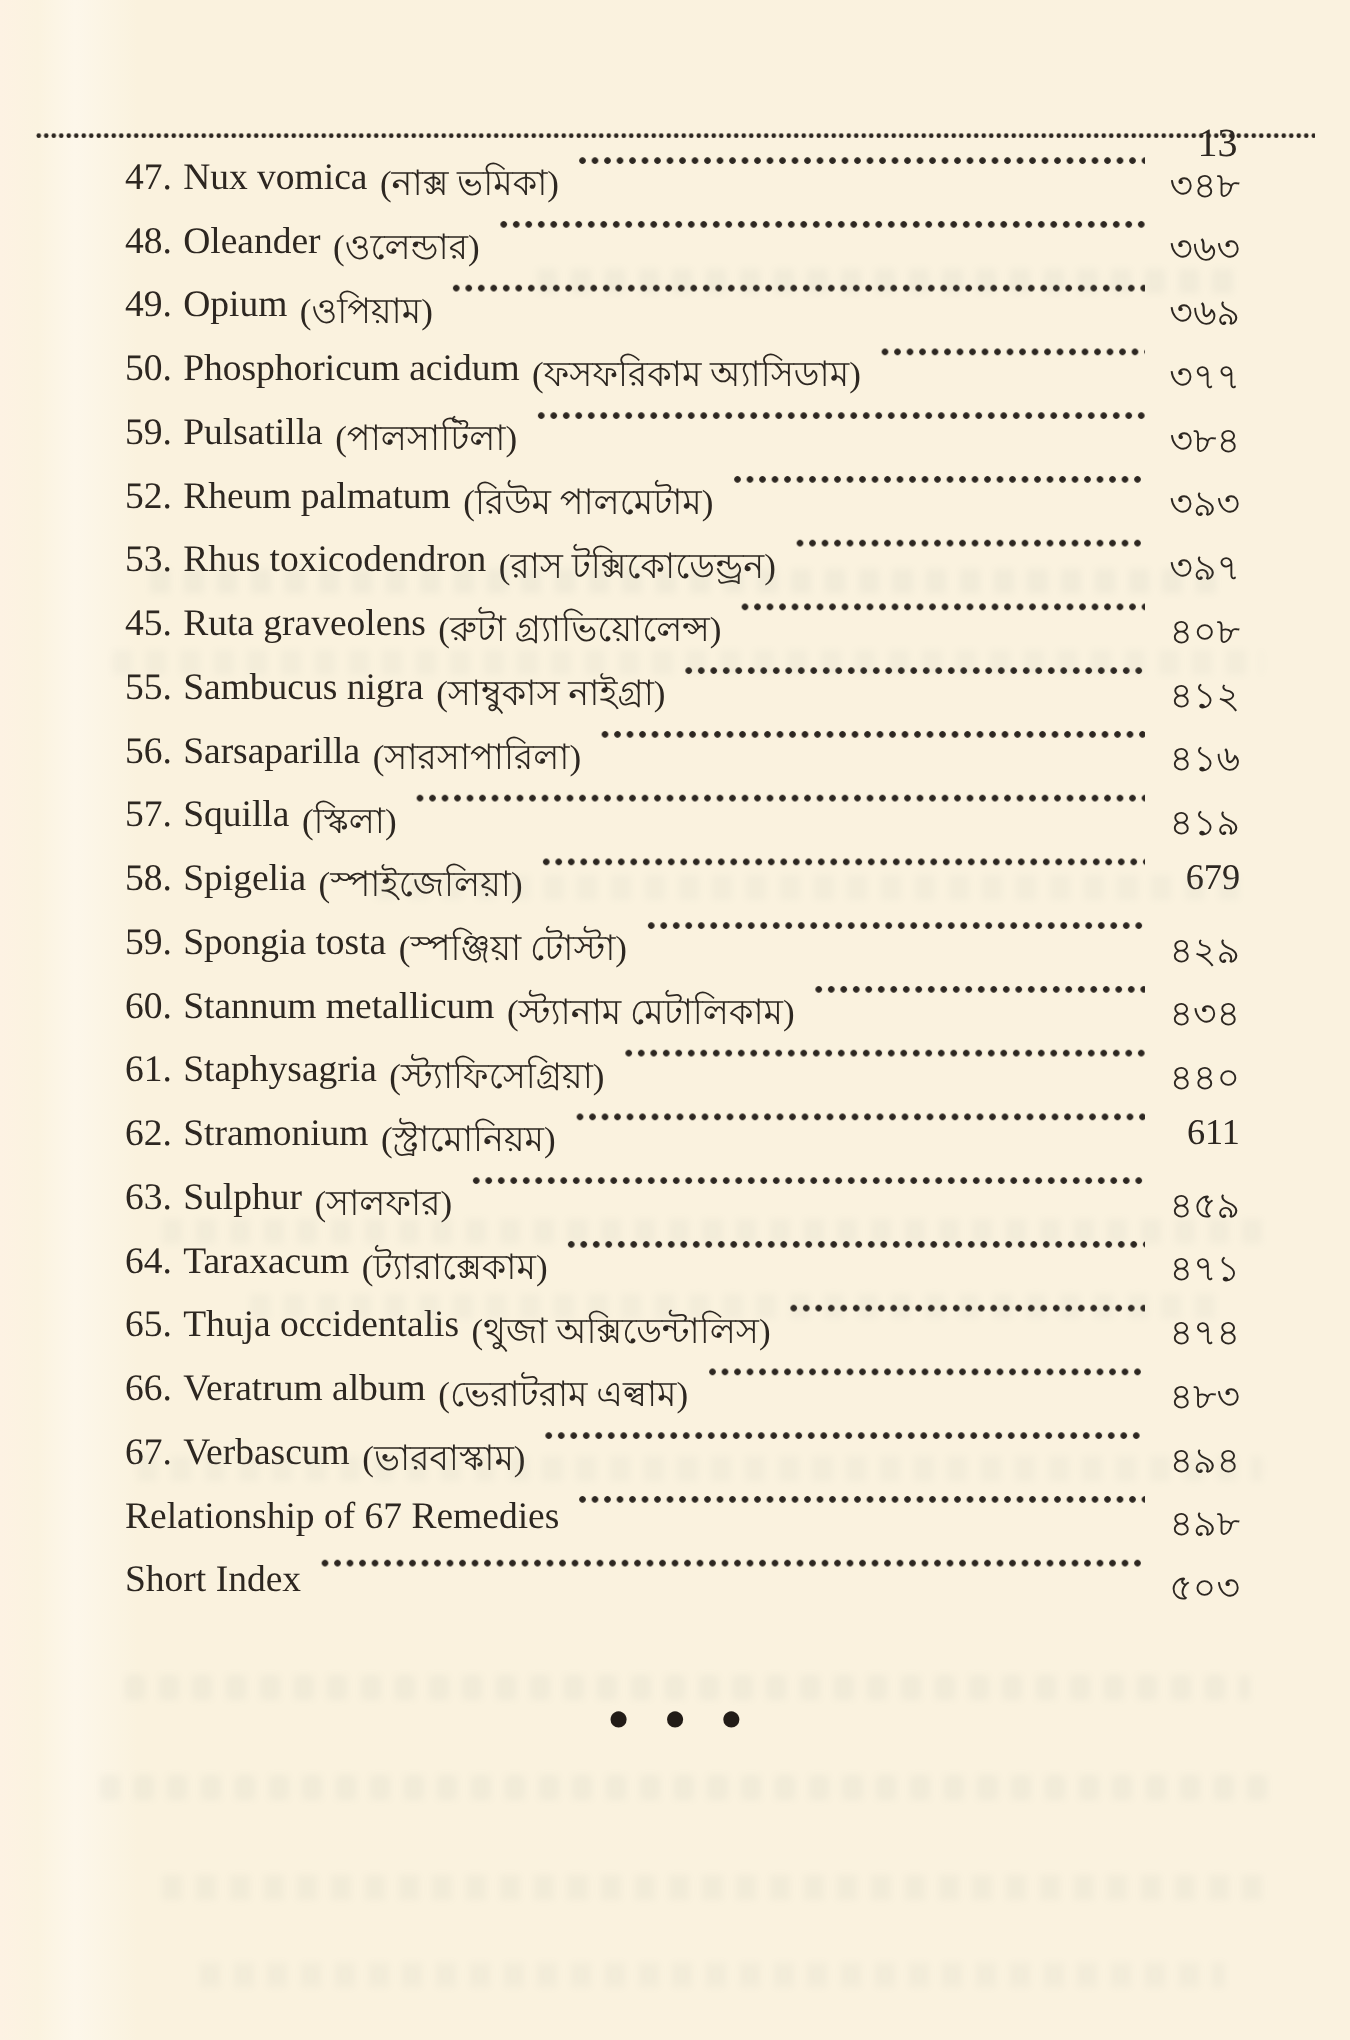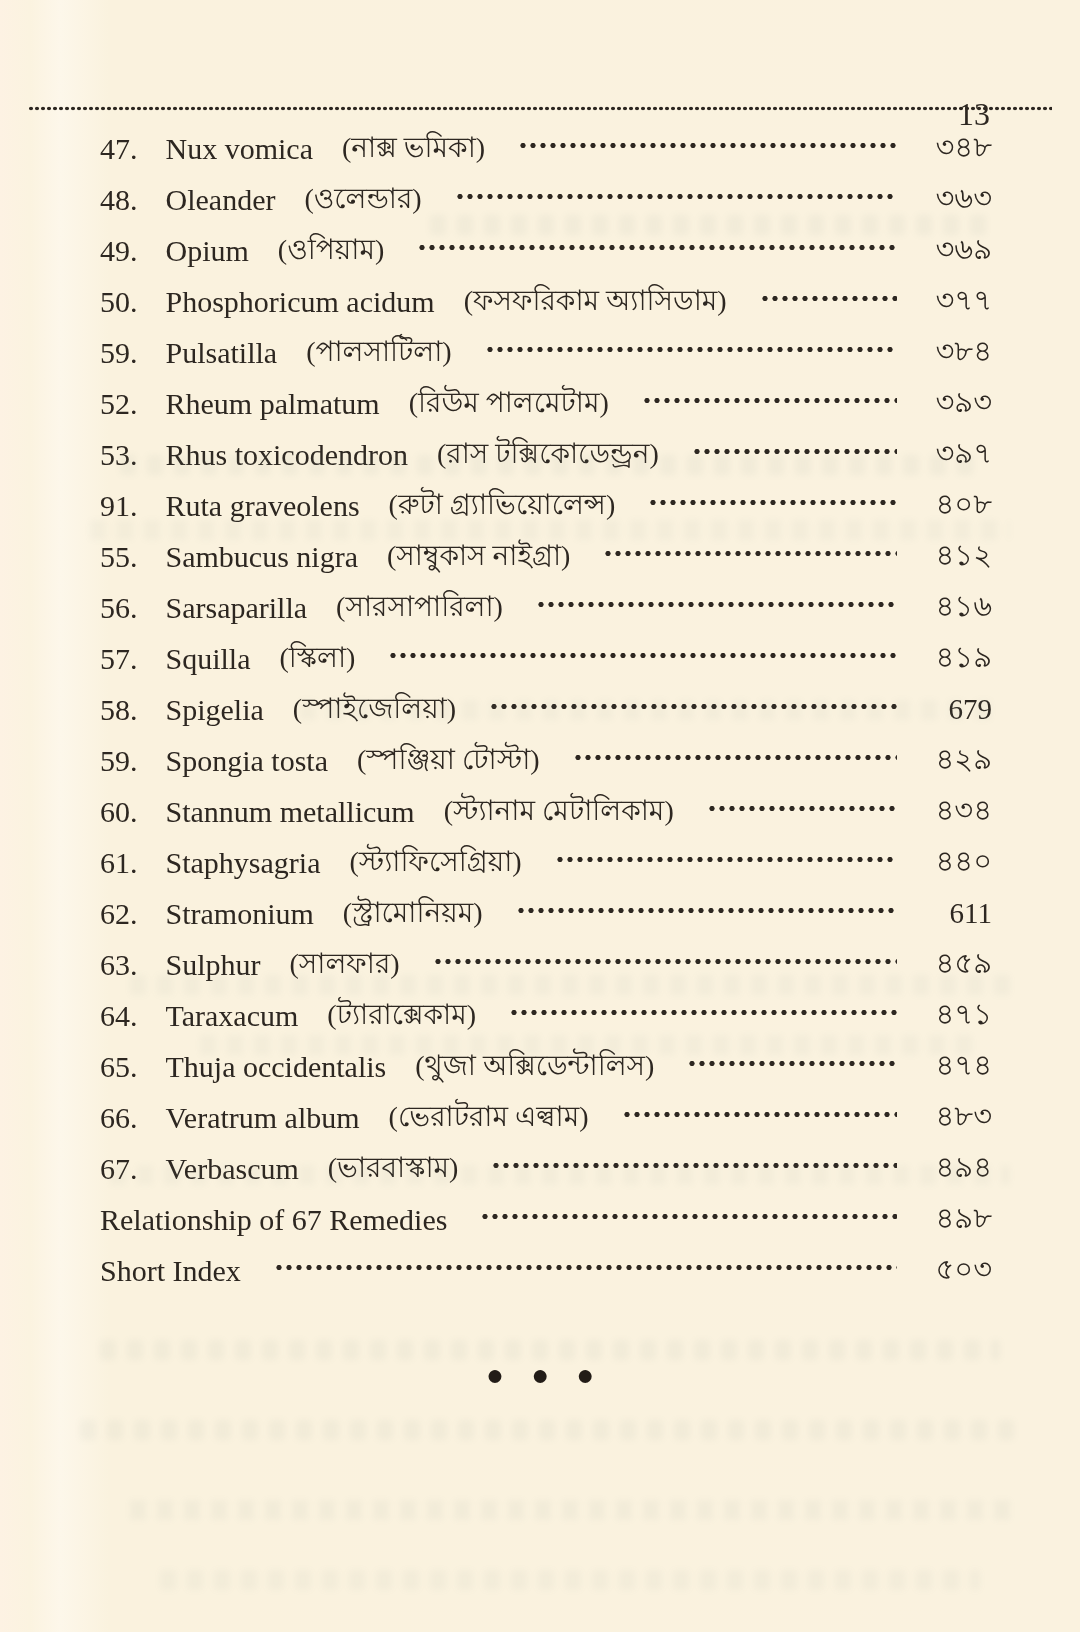--- a/index.html
+++ b/index.html
@@ -48,25 +48,24 @@
     background-image: radial-gradient(circle, #2d2721 1.6px, rgba(0,0,0,0) 2.1px);
     background-size: 6px 5px;
     background-position: 0 50%;
     background-repeat: repeat-x;
   }
   .toc {
     margin: 14px 88px 0 100px;
   }
   .row {
     display: flex;
-    align-items: center;
+    align-items: flex-start;
     height: 51px;
     padding-bottom: 3px;
     box-sizing: border-box;
-    gap: 19px;
   }
   .no { font-size: 30px; margin-right: 9px; white-space: nowrap; }
   .latin { font-size: 30px; white-space: nowrap; }
   .bengali { font-size: 28px; margin-left: 10px; white-space: nowrap; }
   .leader {
     flex: 1;
     height: 7px;
     margin: 0 12px 7px 14px;
     background-image: radial-gradient(circle, #2d2721 2.3px, rgba(0,0,0,0) 2.9px);
     background-size: 10px 7px;
@@ -167,21 +166,21 @@
 
   <div class="row">
     <span class="no">53.</span>
     <span class="latin">Rhus toxicodendron</span>
     <span class="bengali">(রাস টক্সিকোডেন্ড্রন)</span>
     <span class="leader"></span>
     <span class="pg">৩৯৭</span>
   </div>
 
   <div class="row">
-    <span class="no">91.</span>
+    <span class="no">45.</span>
     <span class="latin">Ruta graveolens</span>
     <span class="bengali">(রুটা গ্র্যাভিয়োলেন্স)</span>
     <span class="leader"></span>
     <span class="pg">৪০৮</span>
   </div>
 
   <div class="row">
     <span class="no">55.</span>
     <span class="latin">Sambucus nigra</span>
     <span class="bengali">(সাম্বুকাস নাইগ্রা)</span>

